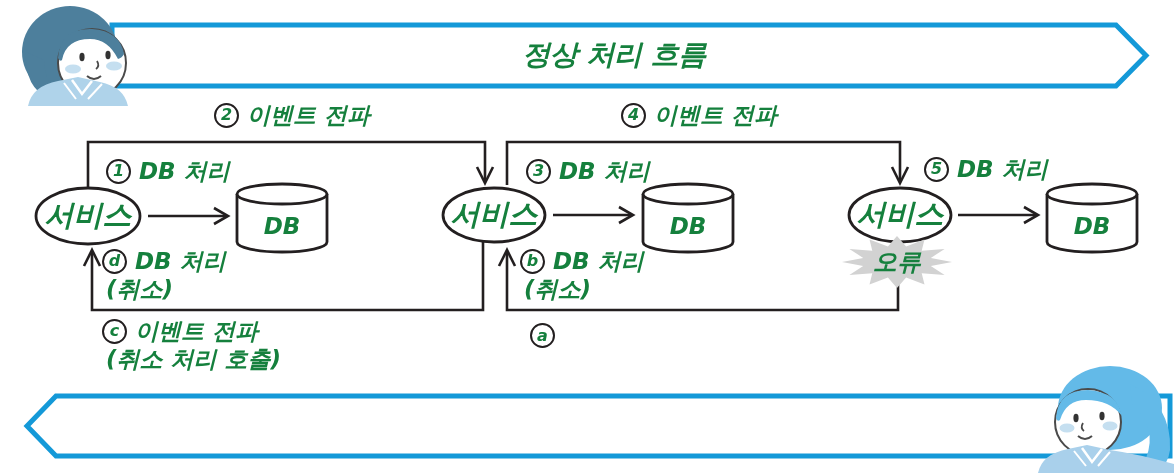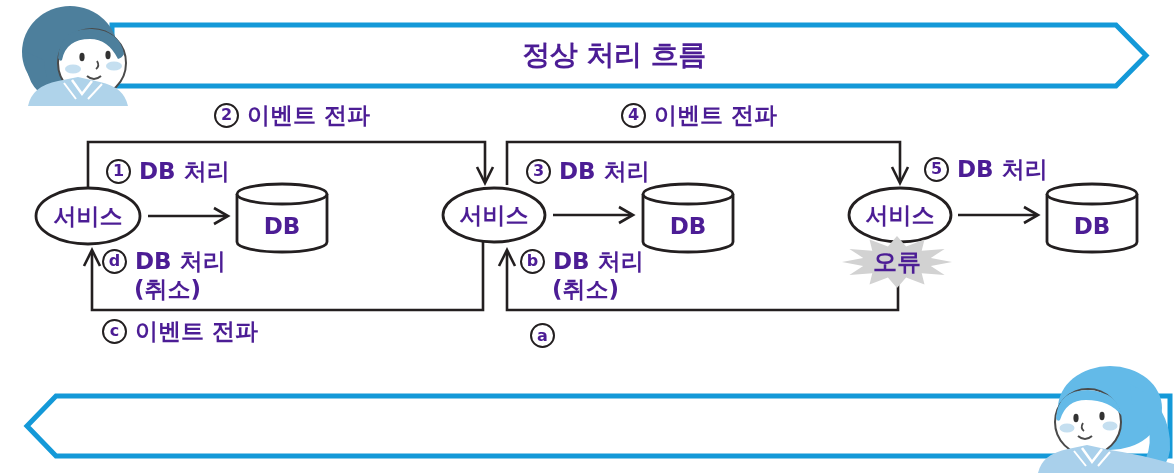--- a/index.html
+++ b/index.html
@@ -1,44 +1,44 @@
 <!DOCTYPE html>
 <html><head>
 <meta charset="utf-8">
 <style>
   html,body{margin:0;padding:0;background:#fff;}
   .stage{
     position:relative;width:1174px;height:473px;background:#ffffff;overflow:hidden;
-    font-family:"DejaVu Sans","Liberation Sans",sans-serif;color:#4c1d95;
+    font-family:"DejaVu Sans","Liberation Sans",sans-serif;color:#15803d;font-style:italic;
   }
   .layer{position:absolute;left:0;top:0;width:1174px;height:473px;}
   .banner-title{
     position:absolute;display:flex;align-items:center;justify-content:center;
     font-size:28px;font-weight:700;letter-spacing:-0.5px;white-space:nowrap;
   }
   .node-label{
     position:absolute;display:flex;align-items:center;justify-content:center;
-    font-size:23px;font-weight:600;white-space:nowrap;
+    font-size:29px;font-weight:600;white-space:nowrap;
   }
   .db-label{font-weight:700;font-size:23px;}
   .error-label{
     position:absolute;display:flex;align-items:center;justify-content:center;
     font-size:24px;font-weight:700;white-space:nowrap;
   }
   .flabel{
     position:absolute;font-size:23px;font-weight:600;line-height:28px;white-space:nowrap;
   }
   .frow{display:flex;align-items:center;gap:8px;}
   .badge{
     width:25px;height:25px;min-width:25px;box-sizing:border-box;
     border:2px solid #231F20;border-radius:50%;background:#fff;
     display:inline-flex;align-items:center;justify-content:center;
     font-size:16px;font-weight:700;line-height:1;
   }
-  .fsub{display:block;margin-left:32px;}
+  .fsub{display:block;margin-left:4px;}
 </style>
 </head>
 <body>
 
 <div class="stage">
 
   <svg class="layer" width="1174" height="473" viewBox="0 0 1174 473" xmlns="http://www.w3.org/2000/svg">
 
     <polygon points="112,25 1116,25 1146,55.5 1116,86 112,86" fill="#ffffff" stroke="#1499D8" stroke-width="5"></polygon>
 
@@ -191,20 +191,21 @@
       <span class="badge">b</span>
       <span>DB 처리</span>
     </span>
     <span class="fsub">(취소)</span>
   </div>
   <div class="flabel" style="left:102px;top:317px;">
     <span class="frow">
       <span class="badge">c</span>
       <span>이벤트 전파</span>
     </span>
+    <span class="fsub">(취소 처리 호출)</span>
   </div>
   <div class="flabel" style="left:530px;top:323px;">
     <span class="frow">
       <span class="badge">a</span>
     </span>
   </div>
 
 </div>
 
 </body></html>

